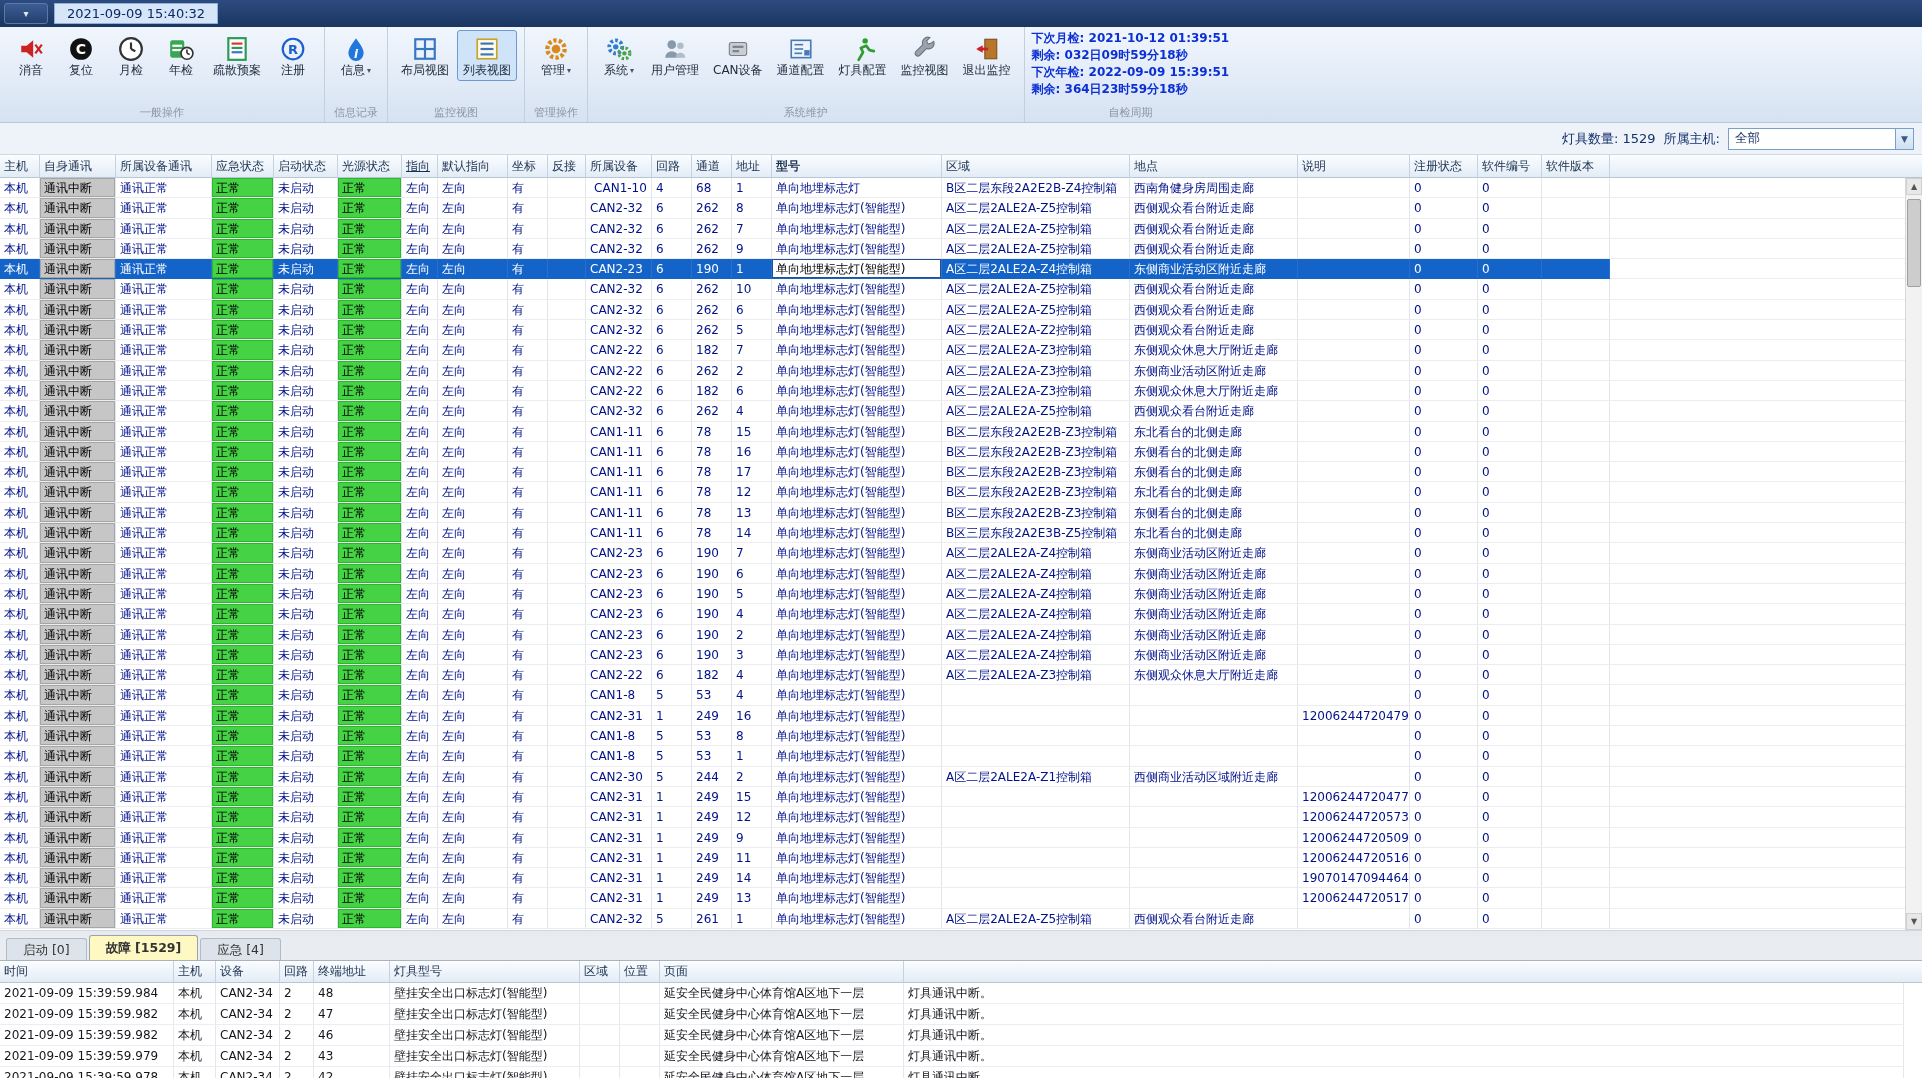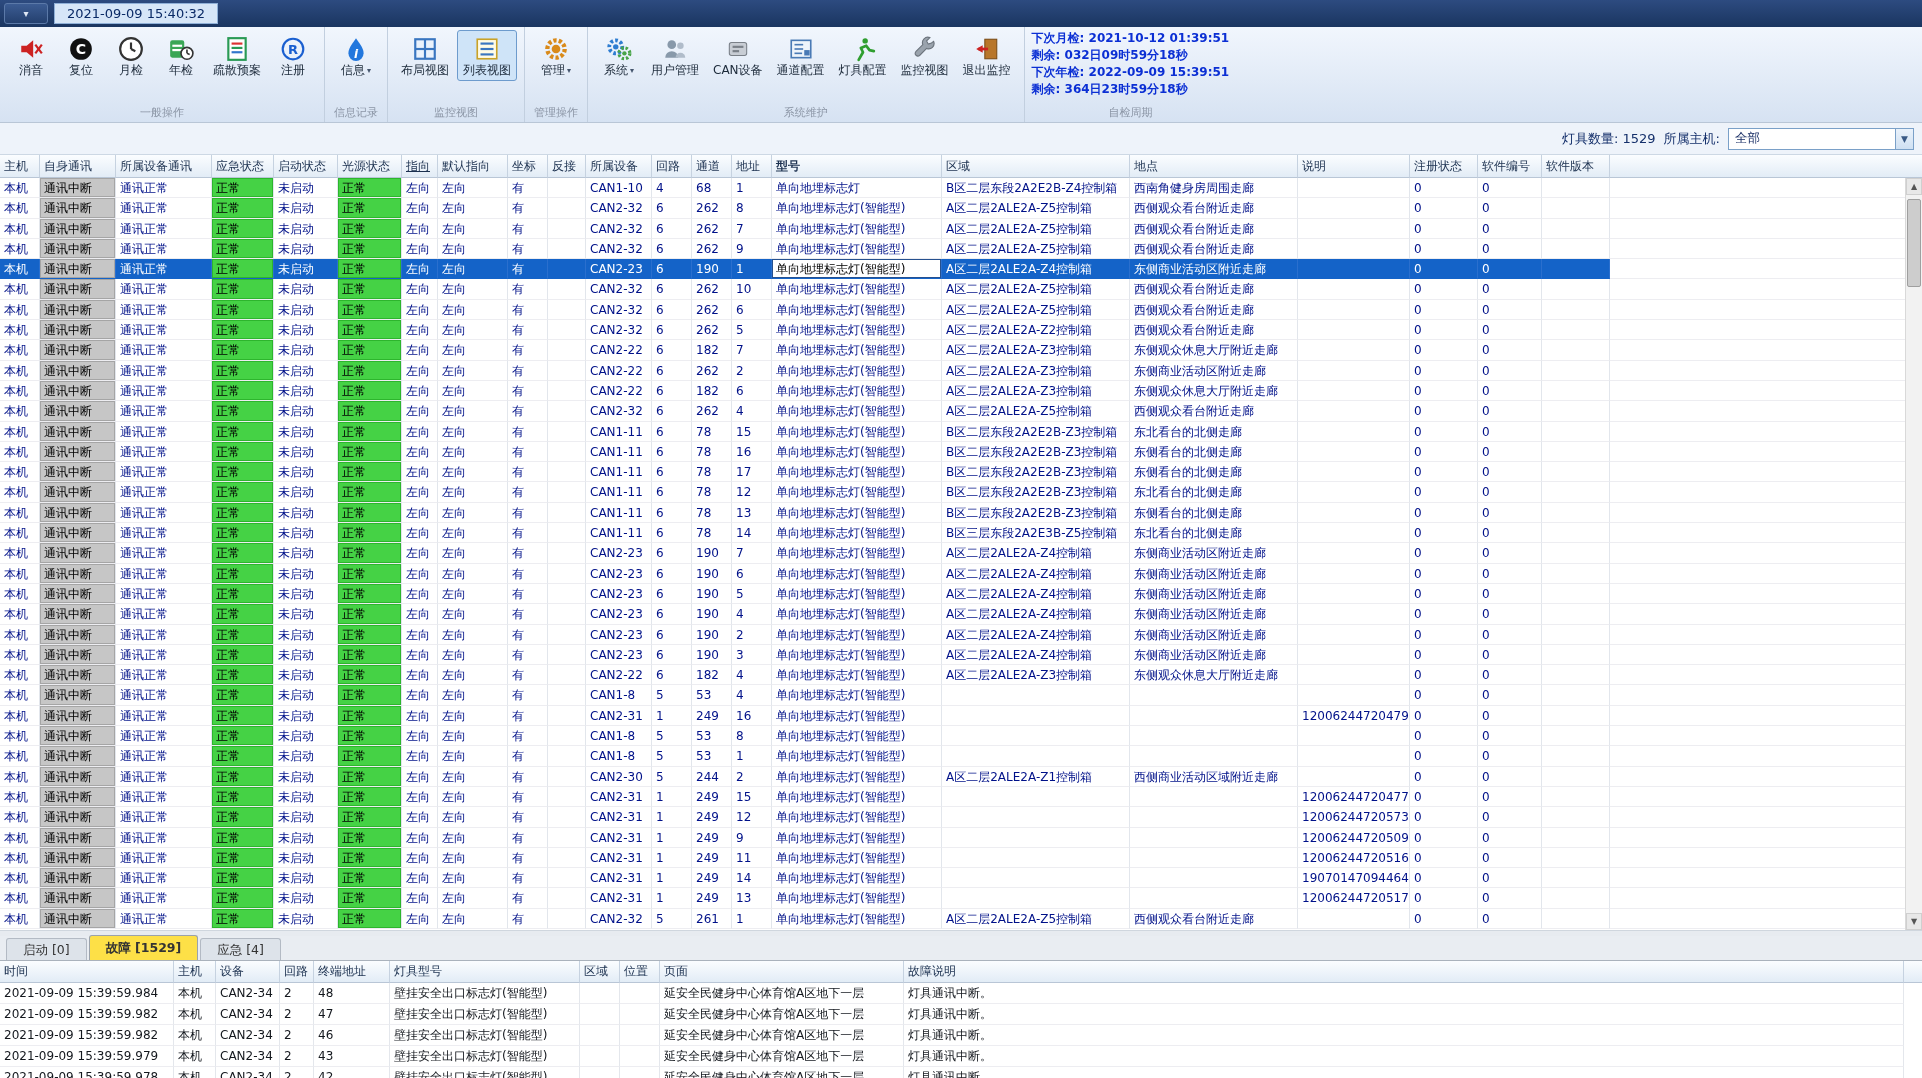--- a/index.html
+++ b/index.html
@@ -74,21 +74,21 @@
   .sb-up { top:0; } .sb-down { bottom:0; }
   .sb-thumb { position:absolute; top:21px; left:1px; right:1px; height:88px; background:#cdcdcd;
     border:1px solid #9f9f9f; border-radius:2px; }
 
   
   .splitter { position:absolute; top:930px; left:0; right:0; height:6px; background:#e7ebf0; border-top:1px solid #cfd6de; }
   .tabbar { position:absolute; top:936px; left:0; right:0; height:25px; background:#e9edf2;
     border-bottom:1px solid #aab2bc; display:flex; align-items:flex-end; padding-left:6px; gap:2px; }
   .tab { height:22px; padding:0 16px; font-size:12.5px; line-height:21px; background:#dde3ea;
     border:1px solid #b3bac4; border-bottom:none; border-radius:3px 3px 0 0; color:#333; white-space:nowrap; }
-  .tab.active { background:#fde047; font-weight:bold; height:25px; line-height:24px; border-color:#9aa2ac; }
+  .tab.active { background:#fef9c3; font-weight:bold; height:25px; line-height:24px; border-color:#9aa2ac; }
 
   .bottom-header { position:absolute; top:961px; left:0; right:0; }
   .bottom-header .hcell { height:22px; line-height:21px; }
   .bottom-header .hfill { height:22px; }
   .bottom-body { position:absolute; top:983px; left:0; right:0; bottom:0; overflow:hidden; background:#fff; }
   .brow { display:flex; height:21px; }
   .bcell { padding-left:4px; font-size:12px; line-height:20px; color:#13171d;
     border-right:1px solid #e4e7ec; border-bottom:1px solid #ededf1; white-space:nowrap; overflow:hidden; }
 </style>
 </head>
@@ -386,21 +386,21 @@
           <div class="cell" style="width: 40px;">本机</div>
           <div class="cell b-gray" style="width: 76px;">通讯中断</div>
           <div class="cell" style="width: 96px;">通讯正常</div>
           <div class="cell b-green" style="width: 62px;">正常</div>
           <div class="cell" style="width: 64px;">未启动</div>
           <div class="cell b-green" style="width: 64px;">正常</div>
           <div class="cell" style="width: 36px;">左向</div>
           <div class="cell" style="width: 70px;">左向</div>
           <div class="cell" style="width: 40px;">有</div>
           <div class="cell" style="width: 38px;"></div>
-          <div class="cell" style="width: 66px;">CAN1-10</div>
+          <div class="cell" style="width: 66px; text-align: center;">CAN1-10</div>
           <div class="cell" style="width: 40px;">4</div>
           <div class="cell" style="width: 40px;">68</div>
           <div class="cell" style="width: 40px;">1</div>
           <div class="cell" style="width: 170px;">单向地埋标志灯</div>
           <div class="cell" style="width: 188px;">B区二层东段2A2E2B-Z4控制箱</div>
           <div class="cell" style="width: 168px;">西南角健身房周围走廊</div>
           <div class="cell" style="width: 112px;"></div>
           <div class="cell" style="width: 68px;">0</div>
           <div class="cell" style="width: 64px;">0</div>
           <div class="cell" style="width: 68px;"></div>
@@ -1288,21 +1288,20 @@
   <div class="grid-header bottom-header" id="bottom-header">
       <div class="hcell" style="width: 174px;">时间</div>
       <div class="hcell" style="width: 42px;">主机</div>
       <div class="hcell" style="width: 64px;">设备</div>
       <div class="hcell" style="width: 34px;">回路</div>
       <div class="hcell" style="width: 76px;">终端地址</div>
       <div class="hcell" style="width: 190px;">灯具型号</div>
       <div class="hcell" style="width: 40px;">区域</div>
       <div class="hcell" style="width: 40px;">位置</div>
       <div class="hcell" style="width: 244px;">页面</div>
-      <div class="hcell" style="width: 1000px;">故障说明</div>
       <div class="hfill"></div>
     </div>
   <div class="bottom-body" id="bottom-body">
       <div class="brow">
         <div class="bcell" style="width: 174px;">2021-09-09 15:39:59.984</div>
         <div class="bcell" style="width: 42px;">本机</div>
         <div class="bcell" style="width: 64px;">CAN2-34</div>
         <div class="bcell" style="width: 34px;">2</div>
         <div class="bcell" style="width: 76px;">48</div>
         <div class="bcell" style="width: 190px;">壁挂安全出口标志灯(智能型)</div>

